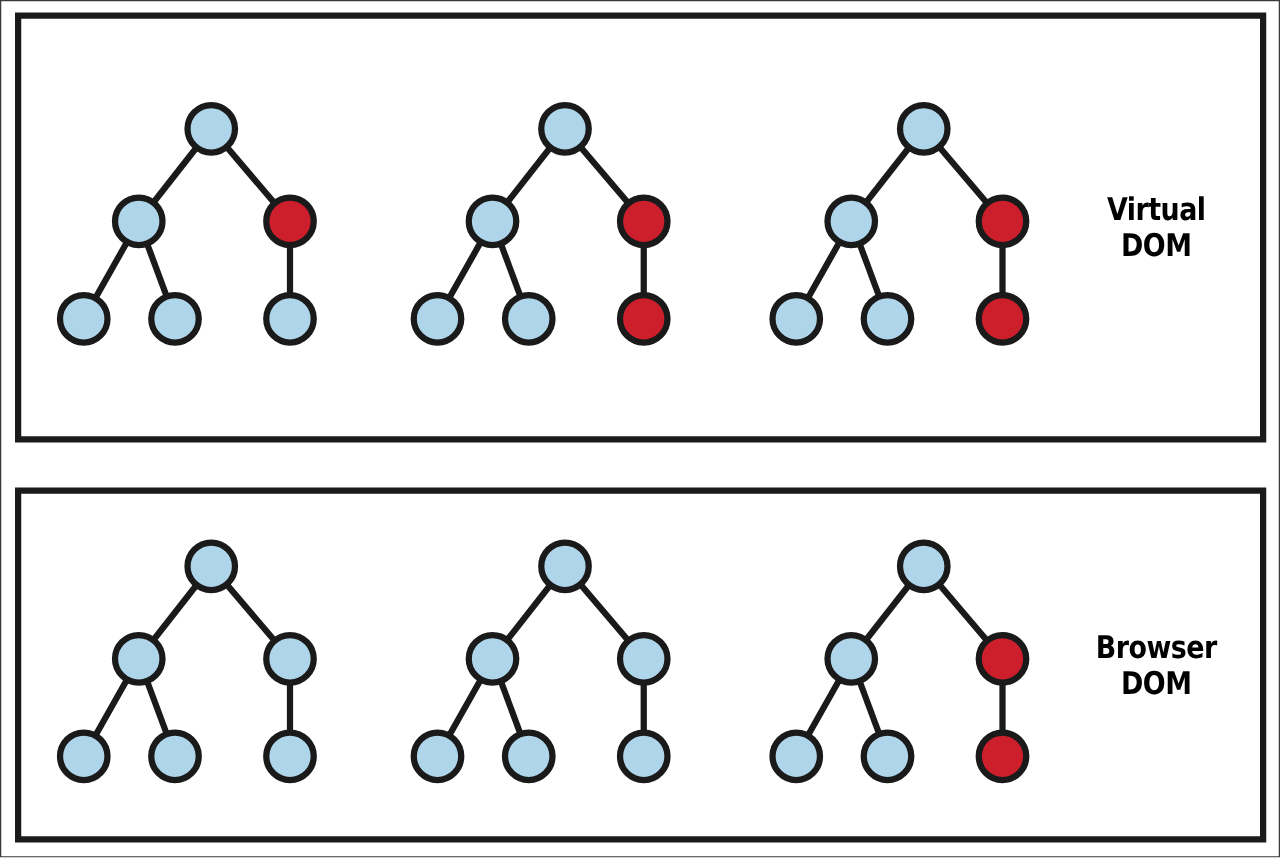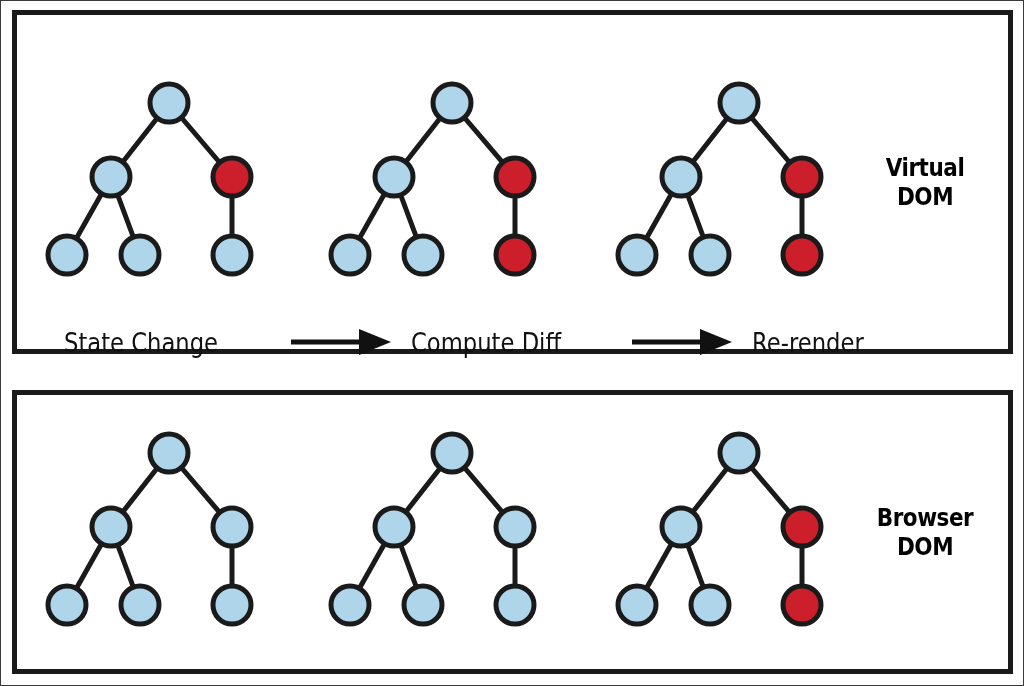--- a/index.html
+++ b/index.html
@@ -148,39 +148,20 @@
           <circle cx="101" cy="188" r="19" fill="#aed5ea" stroke="#1a1a1a" stroke-width="5"></circle>
           <circle cx="193" cy="188" r="19" fill="#cc1f2b" stroke="#1a1a1a" stroke-width="5"></circle>
         </svg>
       </div>
     <div class="panel-label">
       <span class="lbl-line">Virtual</span>
       <span class="lbl-line">DOM</span>
     </div>
   </div>
 
-  <div id="flow-row">
-    <span class="flow-step">State Change</span>
-    <span class="spacer-a"></span>
-    <span class="flow-arrow">
-      <svg width="104" height="32" viewBox="0 0 104 32" aria-hidden="true">
-        <line x1="2" y1="16" x2="74" y2="16" stroke="#111111" stroke-width="5"></line>
-        <polygon points="70,3 102,16 70,29" fill="#111111"></polygon>
-      </svg>
-    </span>
-    <span class="flow-step">Compute Diff</span>
-    <span class="spacer-b"></span>
-    <span class="flow-arrow">
-      <svg width="104" height="32" viewBox="0 0 104 32" aria-hidden="true">
-        <line x1="2" y1="16" x2="74" y2="16" stroke="#111111" stroke-width="5"></line>
-        <polygon points="70,3 102,16 70,29" fill="#111111"></polygon>
-      </svg>
-    </span>
-    <span class="flow-step">Re-render</span>
-  </div>
 
   <div class="panel" id="panel-browser-dom">
     <div class="trees-row">
         <svg class="tree-svg tree-slot-0" viewBox="0 0 260 230">
           <line x1="130" y1="36" x2="72" y2="110" stroke="#1a1a1a" stroke-width="5" stroke-linecap="round"></line>
           <line x1="130" y1="36" x2="193" y2="110" stroke="#1a1a1a" stroke-width="5" stroke-linecap="round"></line>
           <line x1="72" y1="110" x2="28" y2="188" stroke="#1a1a1a" stroke-width="5" stroke-linecap="round"></line>
           <line x1="72" y1="110" x2="101" y2="188" stroke="#1a1a1a" stroke-width="5" stroke-linecap="round"></line>
           <line x1="193" y1="110" x2="193" y2="188" stroke="#1a1a1a" stroke-width="5" stroke-linecap="round"></line>
           <circle cx="130" cy="36" r="19" fill="#aed5ea" stroke="#1a1a1a" stroke-width="5"></circle>

